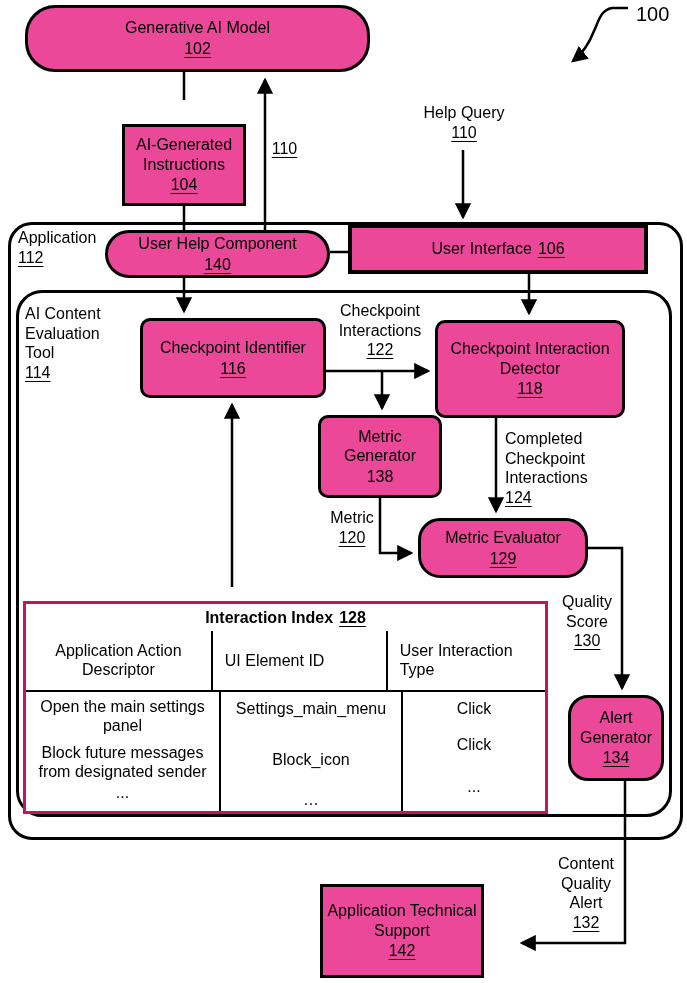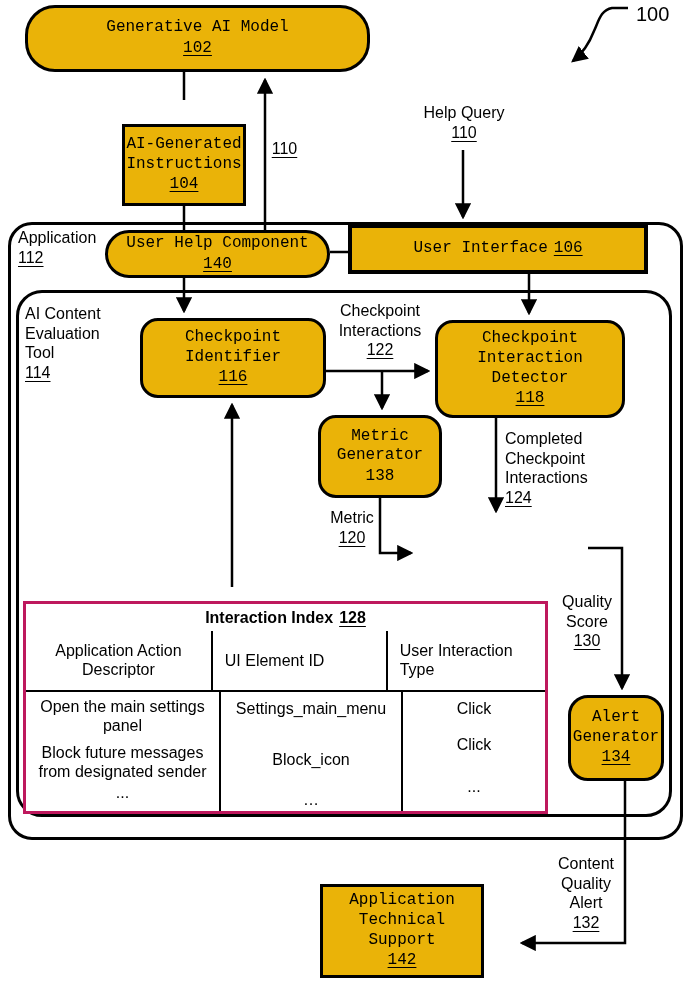--- a/index.html
+++ b/index.html
@@ -24,29 +24,28 @@
     position: absolute;
     border: 3px solid #000;
     border-radius: 26px;
     background: transparent;
   }
 
   
   .node {
     position: absolute;
     border: 3px solid #000;
-    background: #eab308;
+    background: #ec4899;
     display: flex;
     flex-direction: column;
     align-items: center;
     justify-content: center;
     text-align: center;
-    font-family: Liberation Mono, monospace;
-  }
-  .rounded { border-radius: 18px; }
+  }
+  .rounded { border-radius: 10px; }
   .pill { border-radius: 30px; }
   .thick { border-width: 4px; }
   .u { text-decoration: underline; text-underline-offset: 3px; }
   .node .ref-line { margin-top: 1px; }
   .inline-title { display: flex; flex-direction: row; align-items: baseline; justify-content: center; }
   .inline-title .u { margin-left: 6px; }
 
   
   .lbl { position: absolute; text-align: center; }
   .lbl.left { text-align: left; }
@@ -191,20 +190,24 @@
   <div class="lbl left" style="left:505px; top:429px; width:100px;">
     <span>Completed Checkpoint Interactions</span>
     <span class="ref-line u">124</span>
   </div>
 
   <div class="lbl" style="left:326px; top:508px; width:52px;">
     <span>Metric</span>
     <span class="ref-line u">120</span>
   </div>
 
+  <div class="node rounded" style="left:418px; top:518px; width:170px; height:60px; border-radius:22px;">
+    <div>Metric Evaluator</div>
+    <div class="ref-line u">129</div>
+  </div>
 
   <div id="idx-table">
     <div id="idx-title">
       <span>Interaction Index</span>
       <span class="u">128</span>
     </div>
     <div class="idx-grid idx-head">
       <div class="idx-col1">Application Action Descriptor</div>
       <div class="idx-col2">UI Element ID</div>
       <div class="idx-col3">User Interaction Type</div>

